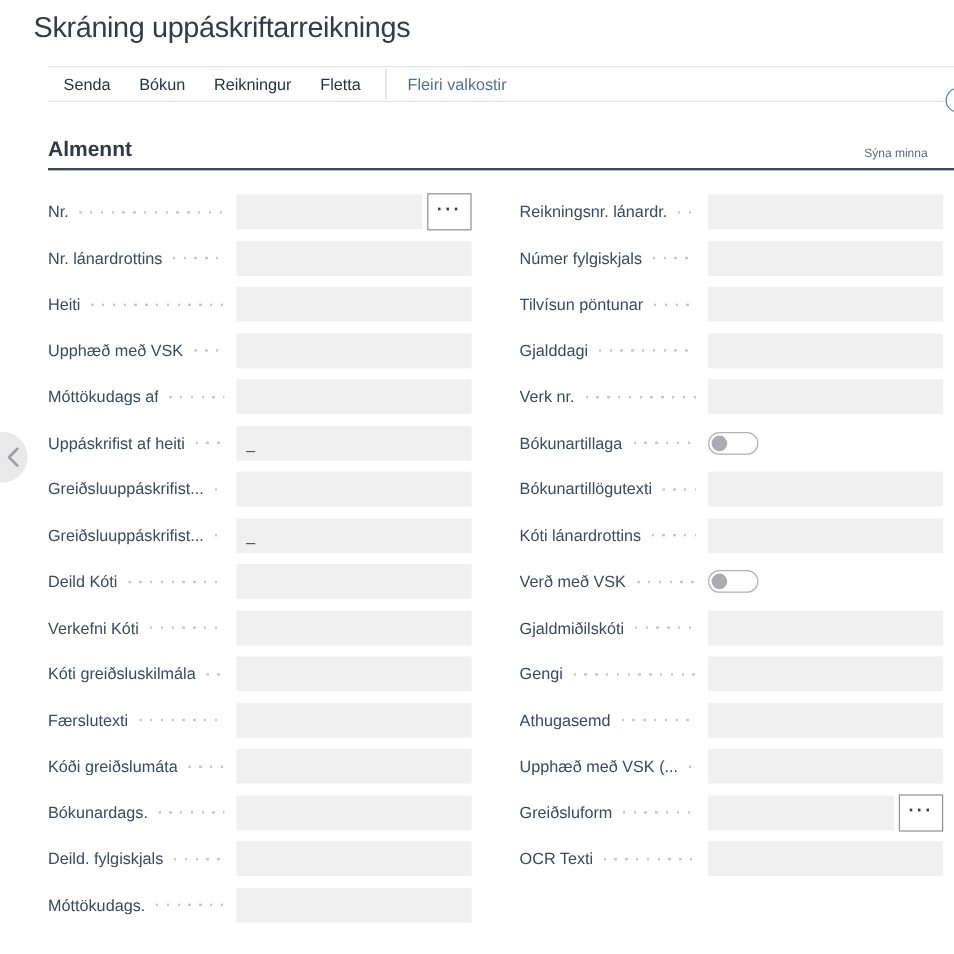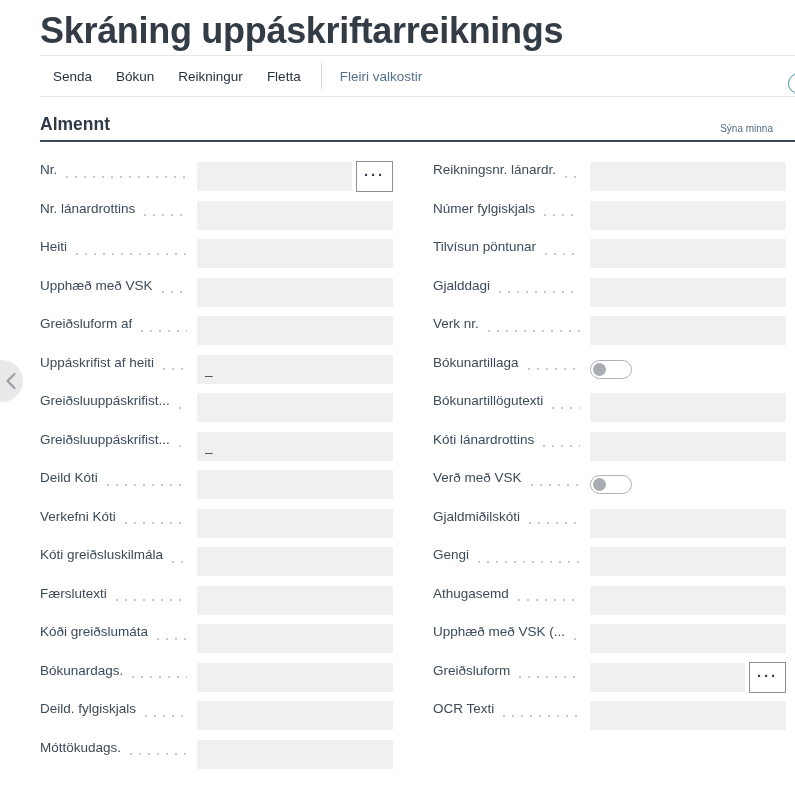--- a/index.html
+++ b/index.html
@@ -7,29 +7,29 @@
   body {
     position: relative;
     overflow: hidden;
     background: var(--c-page-bg, #ffffff);
     font-family: "Liberation Sans", sans-serif;
   }
   .page { position: absolute; inset: 0; }
 
   
   .title {
-    position: absolute; left: 40px; top: 10px;
-    font-size: 36px; font-weight: 700; letter-spacing: -0.3px;
+    position: absolute; left: 28px; top: 10px;
+    font-size: 24px; font-weight: 400; letter-spacing: -0.3px;
     color: var(--c-title);
     white-space: nowrap;
   }
 
   
   .toolbar {
-    position: absolute; left: 40px; right: 0; top: 55px; height: 42px;
+    position: absolute; left: 40px; right: 0; top: 55px; height: 30px;
     border-top: 1px solid var(--c-divider);
     border-bottom: 1px solid var(--c-divider);
     display: flex; align-items: center;
     padding-left: 7px;
   }
   .tb-action {
     background: none; border: none; cursor: pointer;
     font-family: inherit; font-size: 13.5px;
     color: var(--c-tb-action);
     padding: 0 6px; margin-right: 12px;
@@ -67,21 +67,21 @@
     margin-right: 22px; padding-bottom: 1px;
   }
 
   
   .form {
     position: absolute; left: 40px; top: 162px;
     display: flex; column-gap: 40px;
   }
   .col { width: 353px; display: flex; flex-direction: column; }
   .field-row {
-    display: flex; 
+    display: flex; align-items: center;
     height: 29px; margin-bottom: 9.5px;
   }
   .field-label {
     font-size: 13.5px; color: var(--c-label);
     white-space: nowrap; flex: 0 0 auto;
     max-width: 158px; overflow: hidden;
   }
   .leader {
     flex: 1 1 auto; align-self: center; height: 2px;
     margin: 0 10px 0 9px; min-width: 4px;
@@ -176,21 +176,21 @@
           </div>
         </div>
         <div class="field-row">
           <span class="field-label">Upphæð með VSK</span>
           <span class="leader"></span>
           <div class="control">
             <input type="text" class="field-input" style="">
           </div>
         </div>
         <div class="field-row">
-          <span class="field-label">Greiðsluform af</span>
+          <span class="field-label">Móttökudags af</span>
           <span class="leader"></span>
           <div class="control">
             <input type="text" class="field-input" style="">
           </div>
         </div>
         <div class="field-row">
           <span class="field-label">Uppáskrifist af heiti</span>
           <span class="leader"></span>
           <div class="control">
             <input type="text" class="field-input" value="_" style="">

